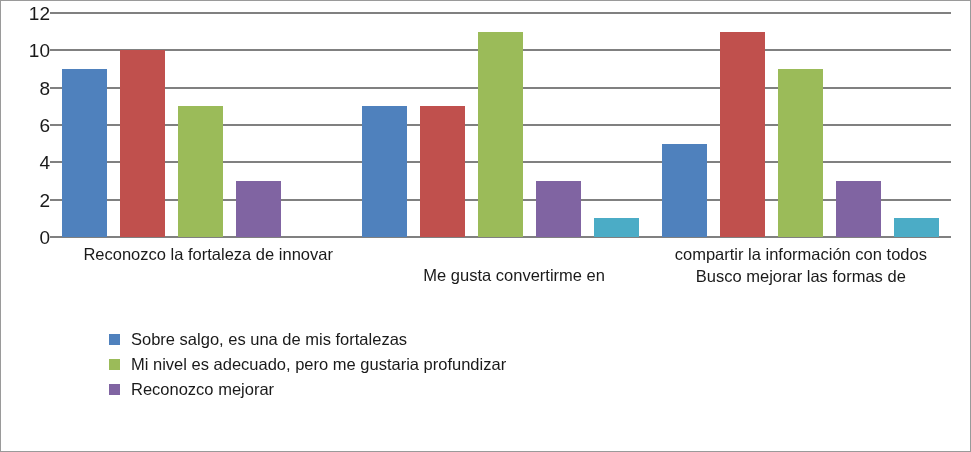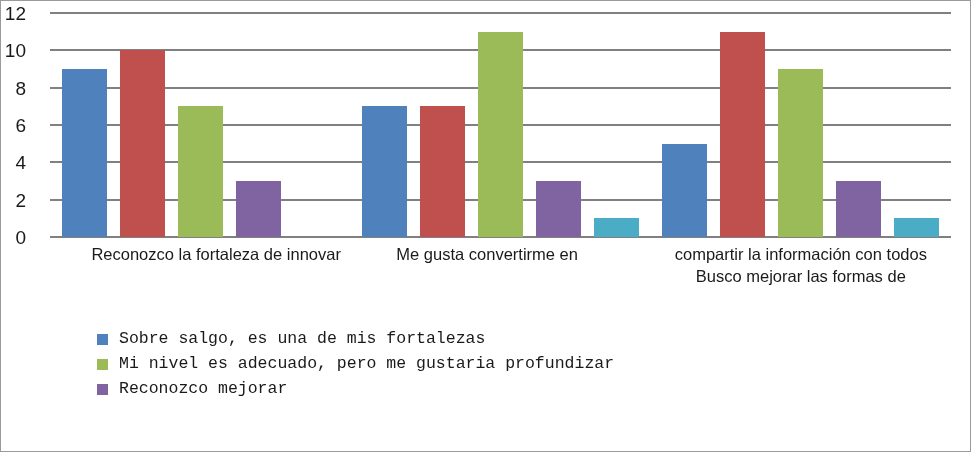--- a/index.html
+++ b/index.html
@@ -43,21 +43,21 @@
   
   #y-axis-labels {
     position: absolute;
     left: 0;
     top: 0;
     width: 49px;
     height: 248px;
   }
   .y-tick-label {
     position: absolute;
-    right: 24px;
+    right: 0;
     transform: translateY(-50%);
     font-size: 19px;
     color: #1a1a1a;
     line-height: 1;
     white-space: nowrap;
   }
 
   
   #bars-layer {
     position: absolute;
@@ -84,24 +84,23 @@
     top: 0;
     text-align: center;
     font-size: 16.5px;
     color: #1a1a1a;
     line-height: 1.32;
   }
 
   
   #legend {
     position: absolute;
-    left: 96px;
+    left: 108px;
     top: 326px;
     width: 560px;
-    font-family: Liberation Mono, monospace;
   }
   .legend-item {
     display: flex;
     align-items: center;
     height: 25px;
   }
   .legend-swatch {
     width: 11px;
     height: 11px;
     flex: 0 0 auto;
@@ -151,24 +150,24 @@
         <div class="bar" style="background: rgb(75, 172, 198); left: 544px; width: 45px; height: 18.6667px;"></div>
         <div class="bar" style="background: rgb(79, 129, 189); left: 612.333px; width: 45px; height: 93.3333px;"></div>
         <div class="bar" style="background: rgb(192, 80, 77); left: 670.333px; width: 45px; height: 205.333px;"></div>
         <div class="bar" style="background: rgb(155, 187, 89); left: 728.333px; width: 45px; height: 168px;"></div>
         <div class="bar" style="background: rgb(128, 100, 162); left: 786.333px; width: 45px; height: 56px;"></div>
         <div class="bar" style="background: rgb(75, 172, 198); left: 844.333px; width: 45px; height: 18.6667px;"></div>
       </div>
   </div>
 
   <div id="category-labels">
-      <div class="category-label" style="left: 16px; width: 300.333px;">
+      <div class="category-label" style="left: 8px; width: 300.333px;">
         <div>Reconozco la fortaleza de innovar</div>
       </div>
-      <div class="category-label" style="left: 287px; width: 300.333px;">
+      <div class="category-label" style="left: 314px; width: 300.333px; margin-top: 21px;">
         <div>Me gusta convertirme en</div>
       </div>
       <div class="category-label" style="left: 600.667px; width: 300.333px;">
         <div>compartir la información con todos</div>
         <div>Busco mejorar las formas de</div>
       </div>
     </div>
 
   <div id="legend">
       <div class="legend-item">

